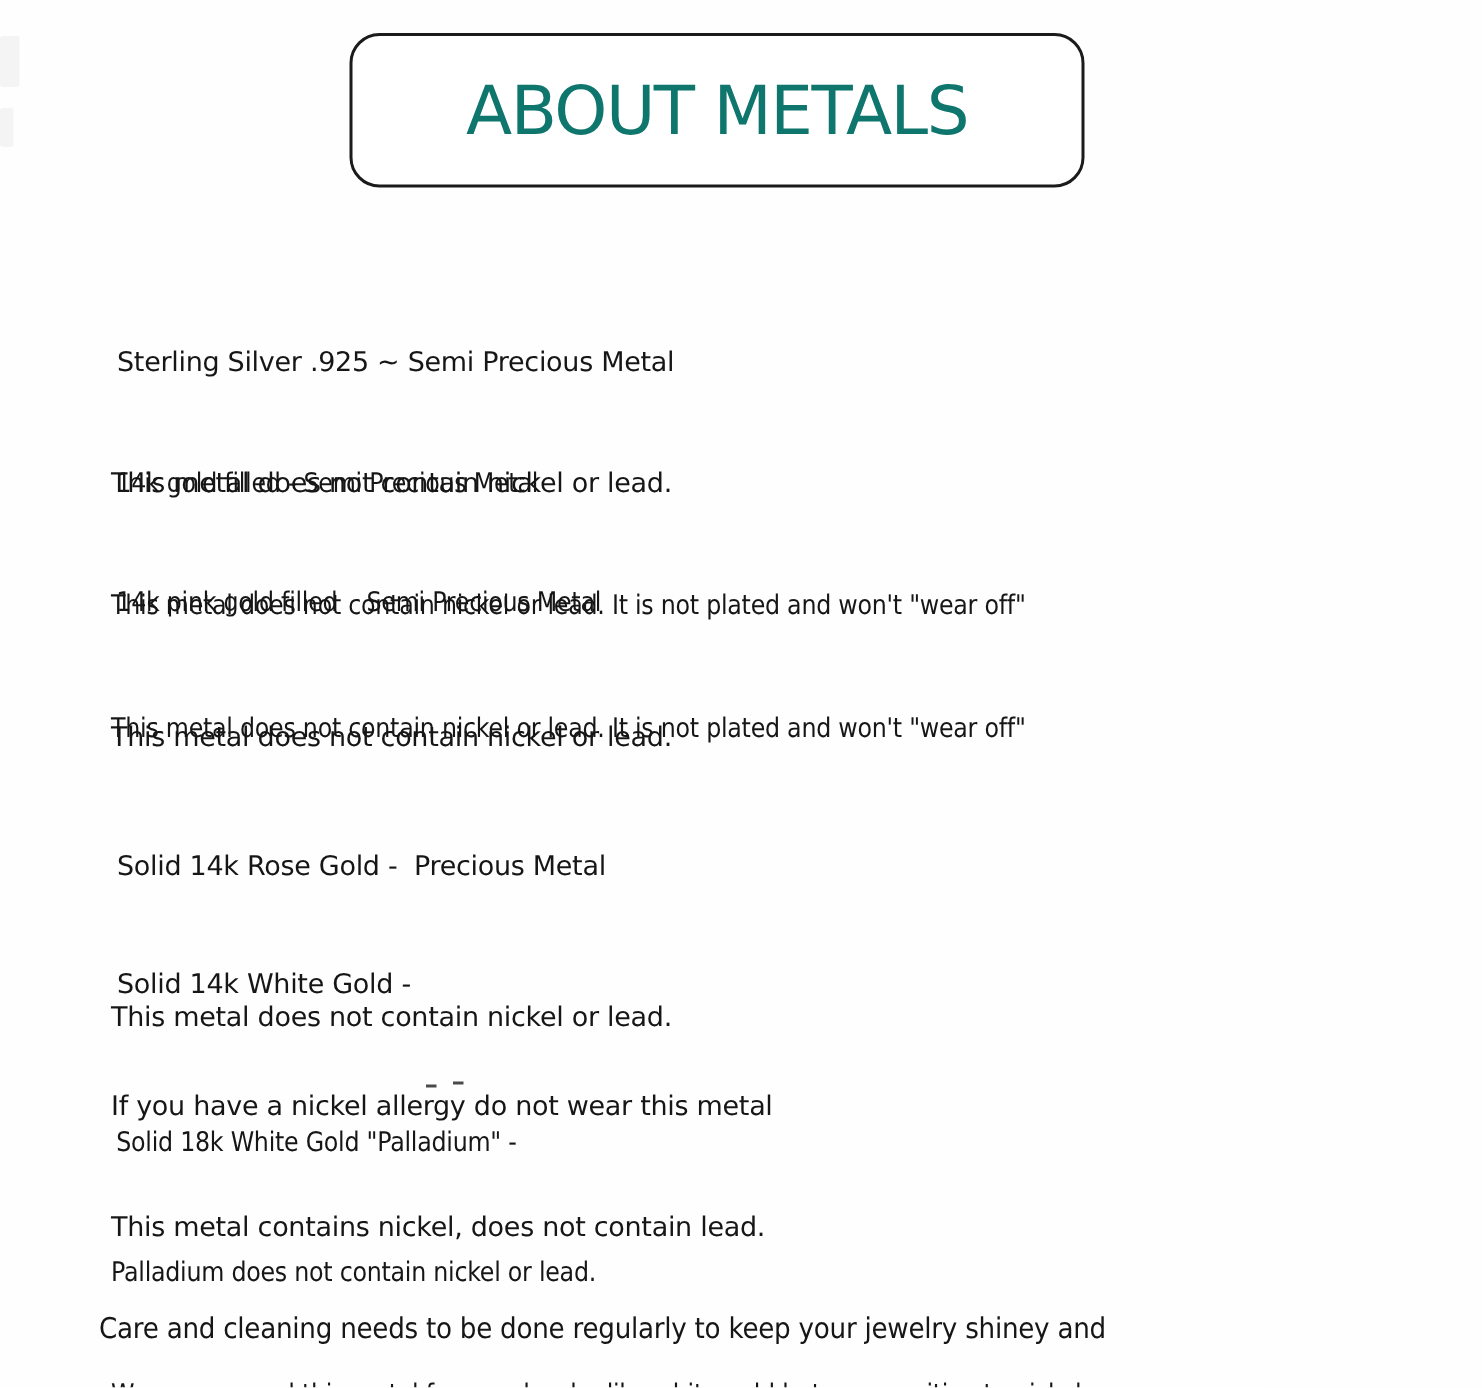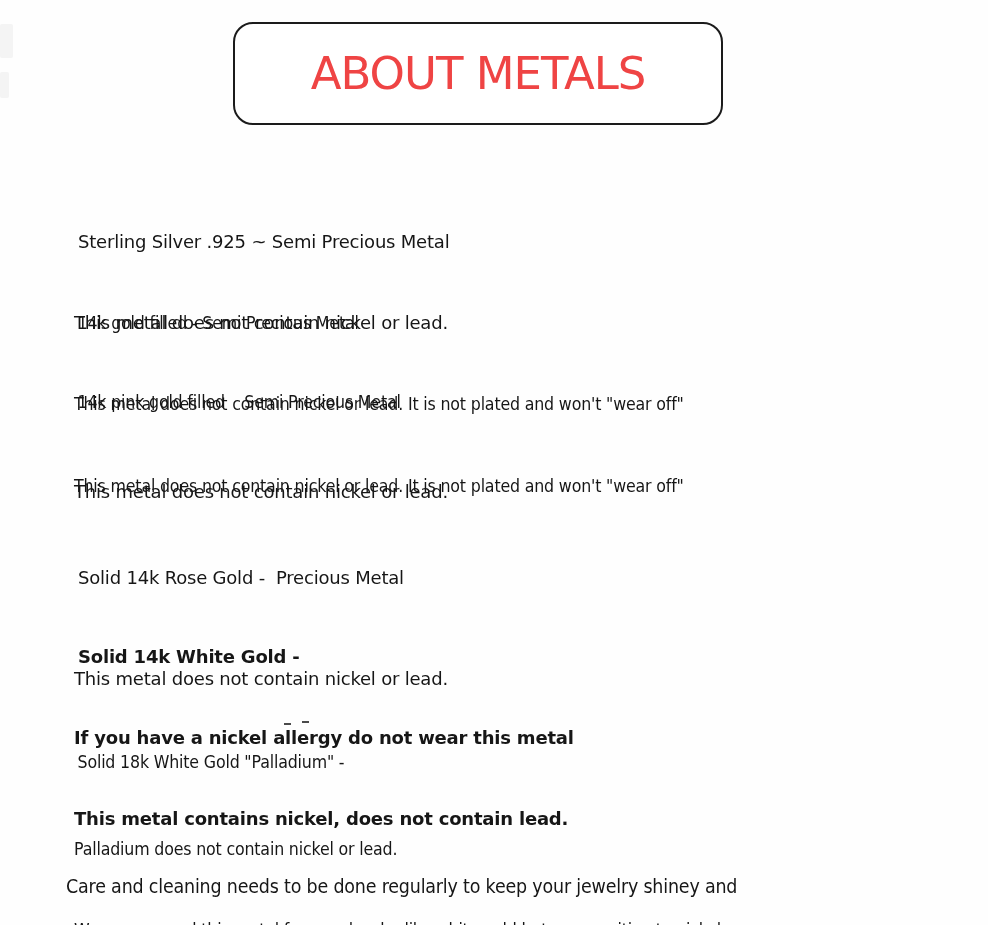--- a/index.html
+++ b/index.html
@@ -34,21 +34,21 @@
     border-radius: 20px;
     background: #ffffff;
     display: flex;
     align-items: center;
     justify-content: center;
     box-sizing: border-box;
   }
   .title-text {
     font-size: 45px;
     letter-spacing: -1px;
-    color: #ef4444;
+    color: #0f766e;
     white-space: pre;
   }
 
   .section {
     position: absolute;
     left: 74px;
     font-size: 18px;
     line-height: 27px;
     letter-spacing: -0.2px;
     white-space: pre-wrap;
@@ -63,21 +63,21 @@
     width: 1000px;
   }
   .sec-1 { top: 174px; }
   .sec-2 { top: 255px; }
   .sec-3 { top: 334px; }
   .sec-3 .heading { margin-bottom: 3px; }
   .sec-4 { top: 424px; }
   .sec-4 .heading { margin-bottom: 3px; }
   .sec-5 { top: 510px; }
   .sec-5 .heading { margin-bottom: 20px; }
-  .sec-6 { top: 589px; font-weight: bold; }
+  .sec-6 { top: 589px; }
   .sec-7 { top: 694px; }
   .sec-7 .heading { margin-bottom: 6px; }
 
   .stray-dash {
     position: absolute;
     height: 2px;
     width: 7px;
     background: #4a4a4a;
   }
   .stray-dash.d1 { left: 284px; top: 723px; }

